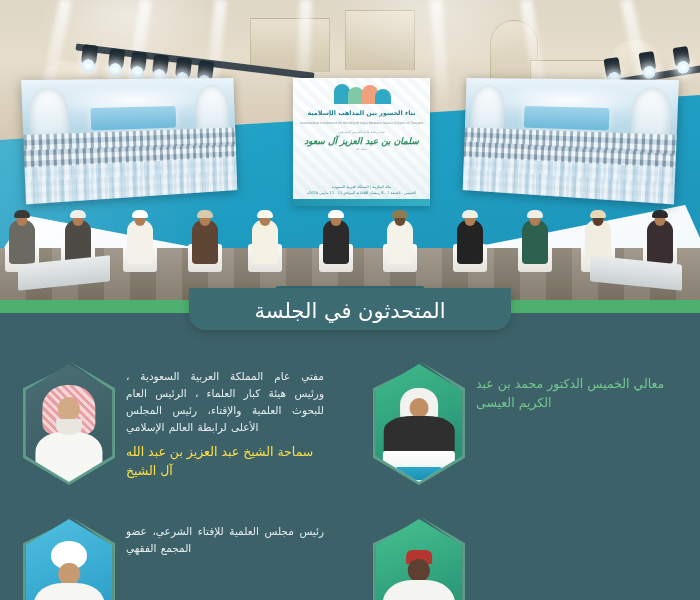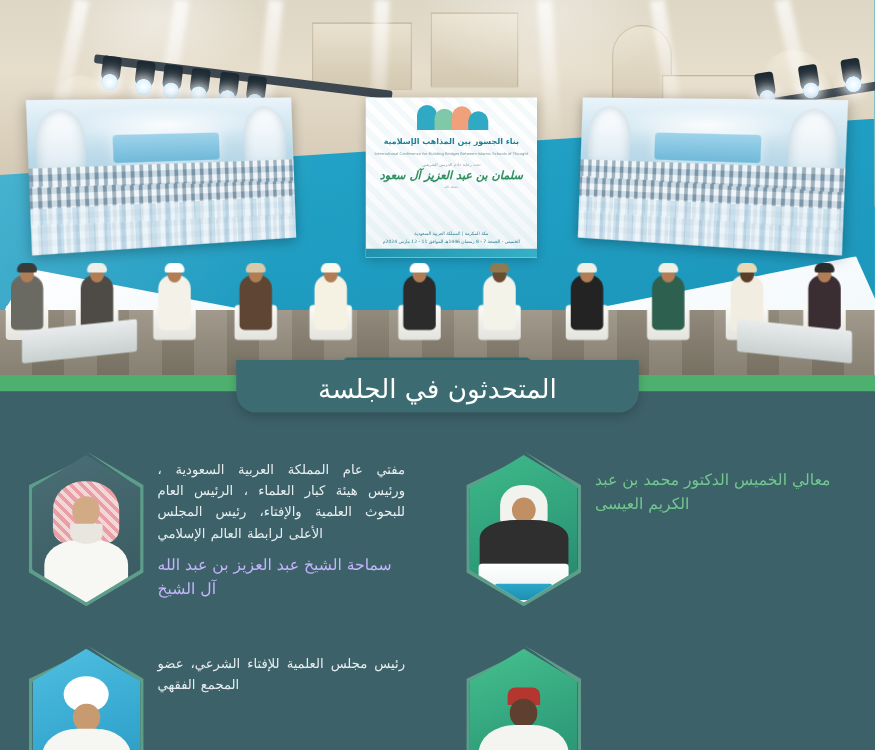--- a/index.html
+++ b/index.html
@@ -266,21 +266,21 @@
   }
   .sp-role{
     color:#e7eef0; font-size:10.5px; line-height:1.62;
     text-align:justify; text-align-last:left; direction:rtl;
     word-spacing:1px;
   }
   .sp-name{
     color:#72c98f; font-size:12.5px; line-height:1.5; margin-top:7px;
     text-align:left; direction:rtl; font-weight:normal;
   }
-  .sp-name.green2{ color:#c4b5fd; }
+  .sp-name.green2{ color:#fde047; }
 </style>
 </head>
 <body>
 
 <div class="page">
 
   <div class="hero">
 
     <div class="hall-ceiling">
       <div class="ceil-arch" style="left:38px;top:60px;width:54px;height:70px;"></div>

